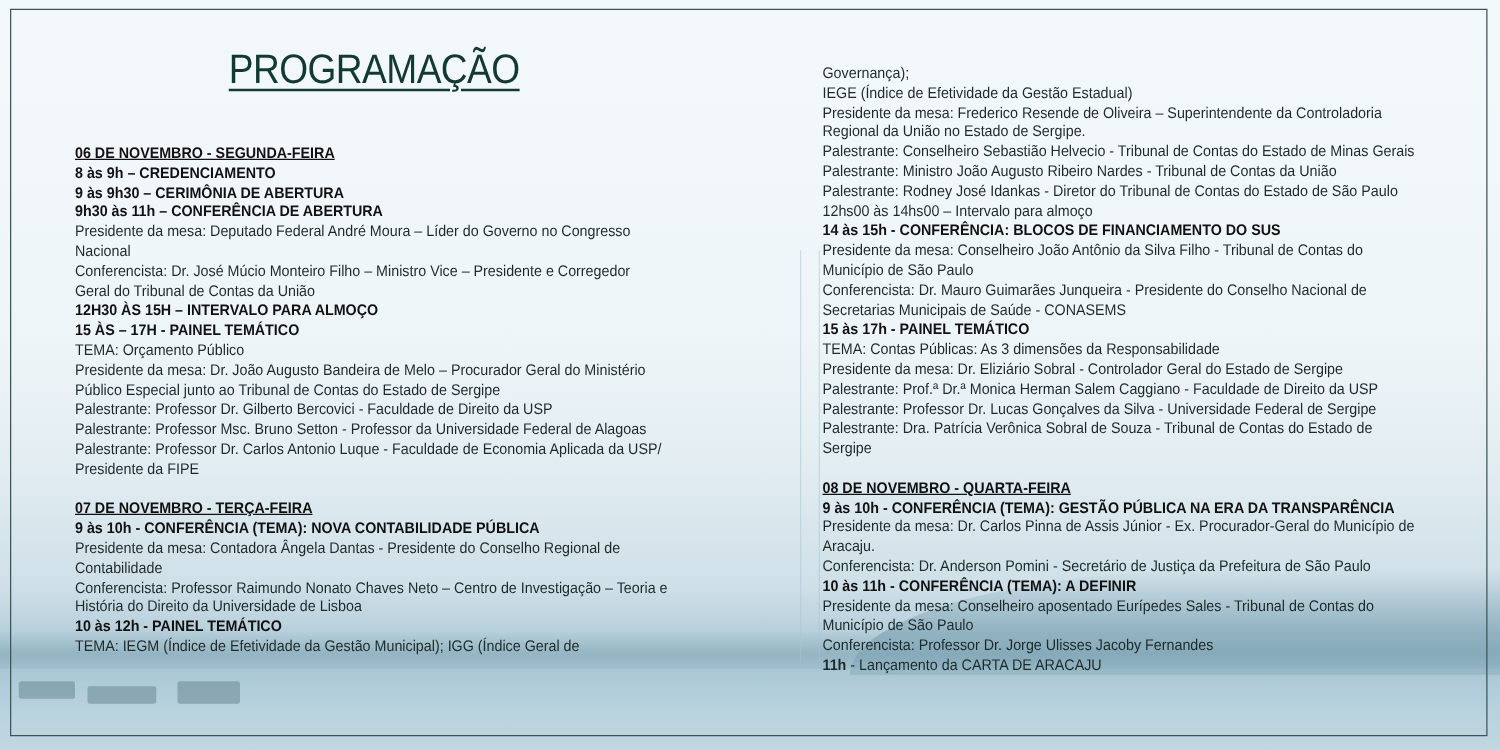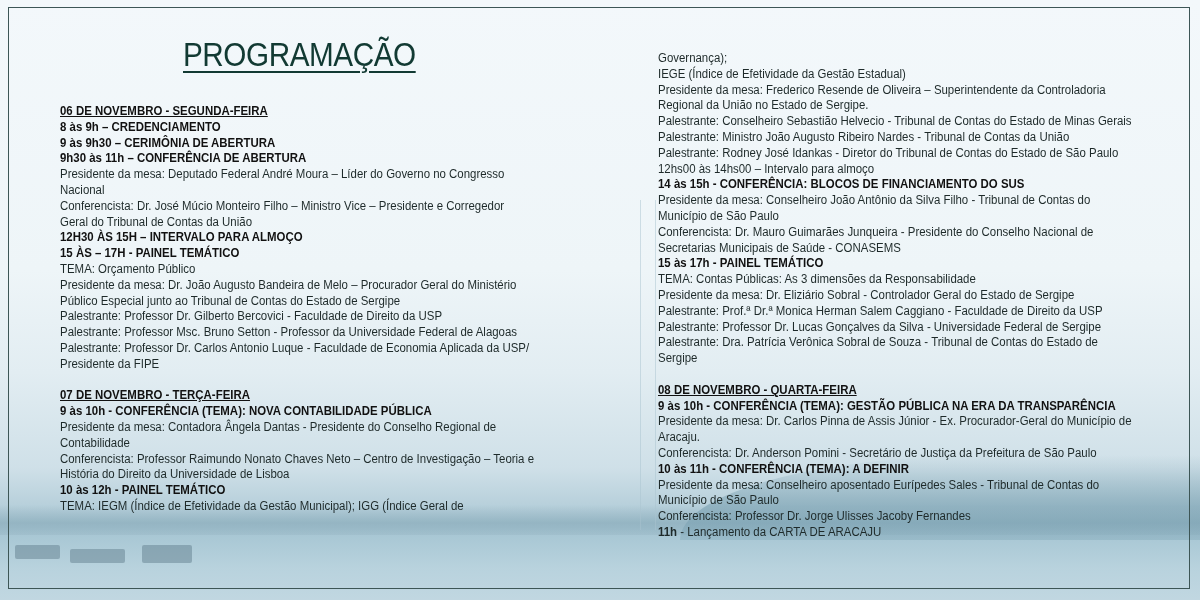--- a/index.html
+++ b/index.html
@@ -37,21 +37,21 @@
     transform: scaleX(0.9); transform-origin:left;
   }
   .col {
     position:absolute; top:0; width:520px;
     font-size:12.3px; line-height:15.8px; color:#1e2a2a;
   }
   .col .ln { white-space:nowrap; transform: scaleX(0.93); transform-origin:left; display:block; }
   .col .b { font-weight:bold; color:#111; }
   .col .u { text-decoration: underline; }
   .col .gap { height:15.8px; }
-  #left-col { left:60px; top:104px; }
+  #left-col { left:60px; top:115px; }
   #right-col { left:658px; top:39px;margin-top:12px; }
 </style>
 </head>
 <body>
 
 <div class="bg-layer">
   <div class="water"></div>
   <div class="horizon"></div>
   <div class="island"></div>
   <div class="boat" style="left:15px;top:545px;width:45px;"></div>

